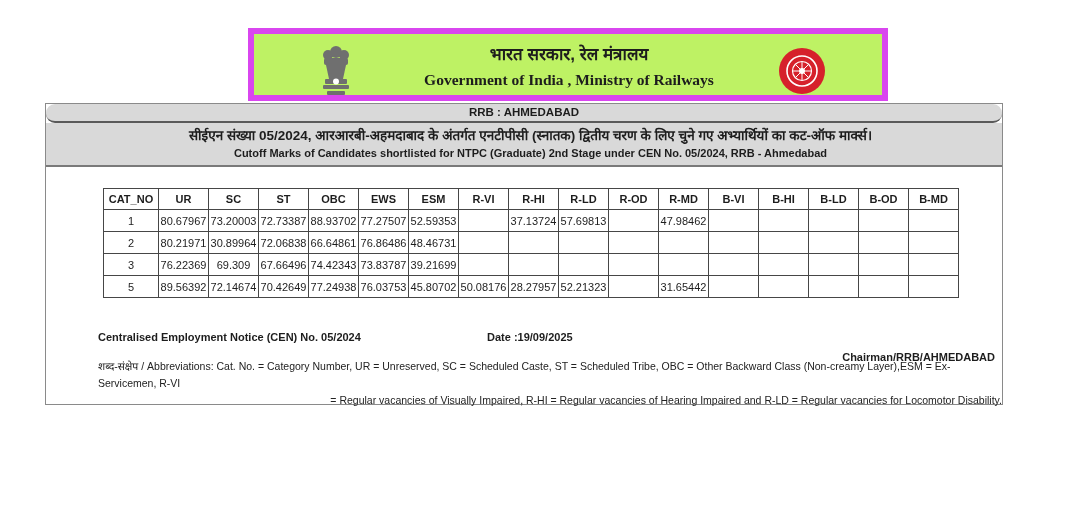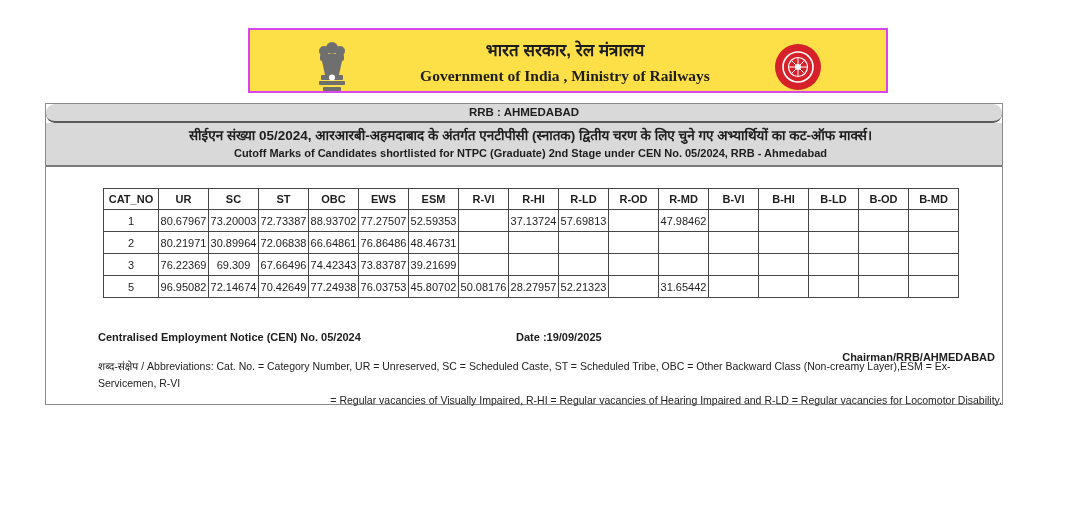--- a/index.html
+++ b/index.html
@@ -10,23 +10,23 @@
     background: #ffffff;
     font-family: "Liberation Sans", sans-serif;
     color: #1d1d1d;
     position: relative;
   }
   .abs { position: absolute; }
 
   
   .letterhead {
     left: 248px; top: 28px;
-    width: 640px; height: 65px;
-    border: 2px solid #d946ef;
-    background: #fde047;
+    width: 640px; height: 73px;
+    border: 6px solid #d946ef;
+    background: #bef264;
     box-sizing: border-box;
   }
   .emblem-wrap {
     position: absolute; left: 62px; top: 11px;
     width: 40px; height: 54px;
   }
   .letterhead-text {
     position: absolute; left: 120px; top: 10px;
     width: 390px; text-align: center;
   }
@@ -97,21 +97,21 @@
   .cutoff-table th:first-child { width: 55px; }
   .cutoff-table td { height: 22px; font-size: 11px; }
 
   
   .footer-row {
     position: absolute;
     top: 227px; left: 0; width: 100%;
     height: 14px; font-size: 11px; font-weight: bold;
   }
   .footer-cen   { position: absolute; left: 52px; }
-  .footer-date  { position: absolute; left: 470px; }
+  .footer-date  { position: absolute; left: 441px; }
   .footer-sign  { position: absolute; right: 7px; margin-top: 20px; }
 
   
   .abbr-block {
     position: absolute;
     top: 254px; left: 0; width: 100%;
     font-size: 10.5px; line-height: 17px;
     color: #222222;
   }
   .abbr-line1 { padding-left: 52px; padding-right: 10px; }
@@ -241,21 +241,21 @@
           <td></td>
           <td></td>
           <td></td>
           <td></td>
           <td></td>
           <td></td>
           <td></td>
         </tr>
         <tr>
           <td>5</td>
-          <td>96.95082</td>
+          <td>89.56392</td>
           <td>72.14674</td>
           <td>70.42649</td>
           <td>77.24938</td>
           <td>76.03753</td>
           <td>45.80702</td>
           <td>50.08176</td>
           <td>28.27957</td>
           <td>52.21323</td>
           <td></td>
           <td>31.65442</td>

